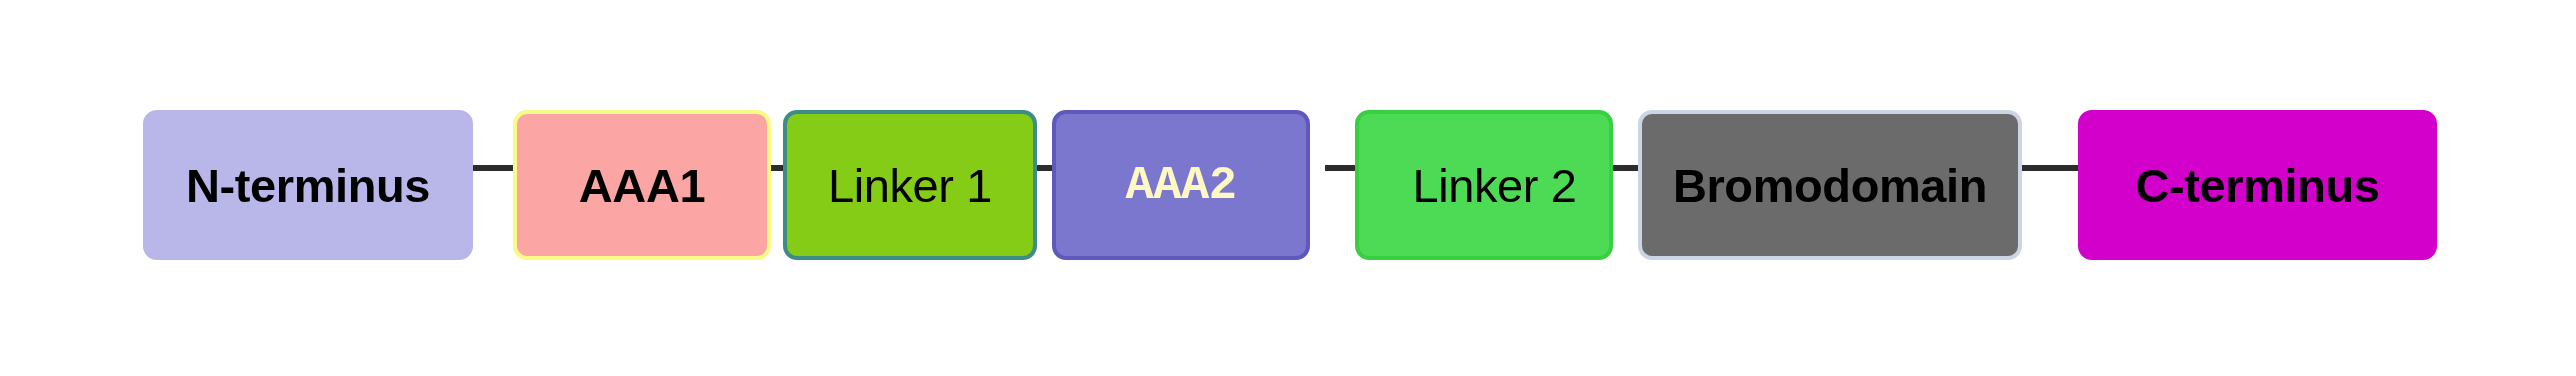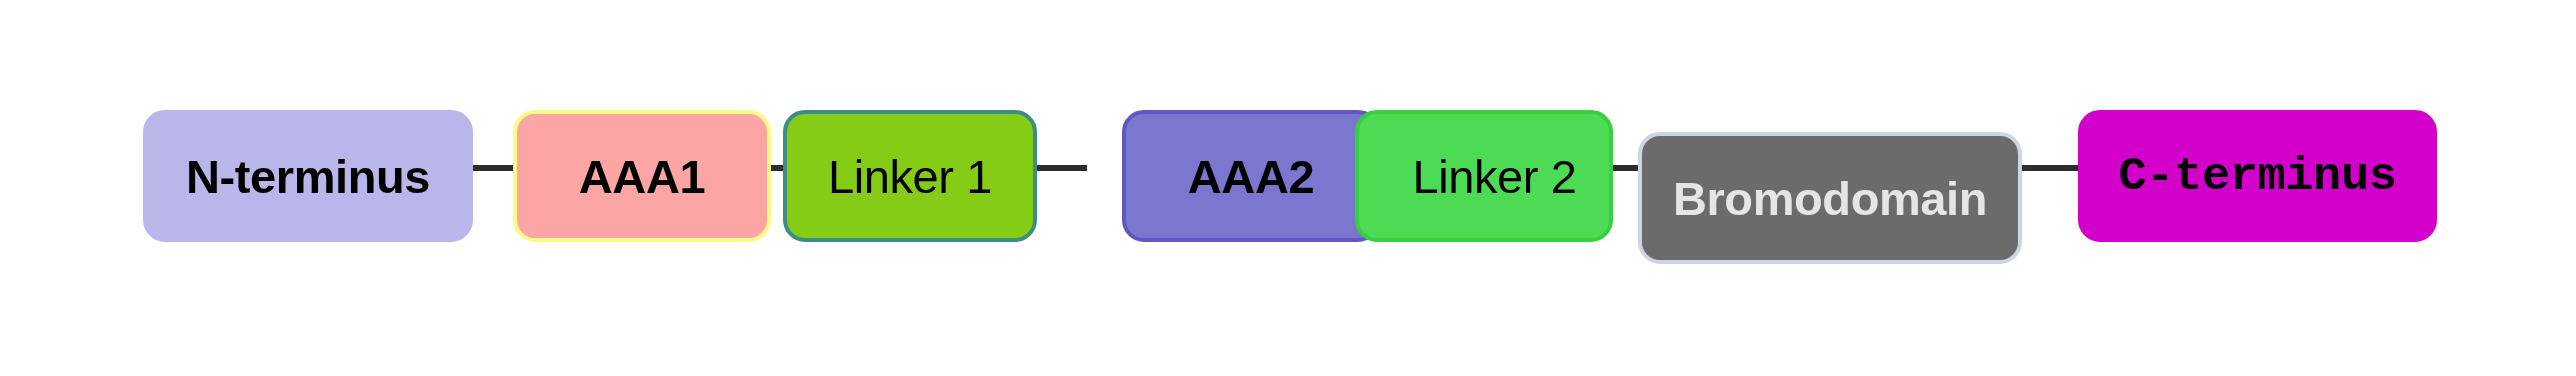--- a/index.html
+++ b/index.html
@@ -32,23 +32,23 @@
   .edge {
     position: absolute;
     height: 6px;
     background: #2c2c2c;
     top: 165px;
   }
 
   .node {
     position: absolute;
     top: 110px;
-    height: 132px;
+    height: 150px;
     box-sizing: border-box;
-    border-radius: 22px;
+    border-radius: 14px;
     display: flex;
     align-items: center;
     justify-content: center;
     white-space: nowrap;
     color: #000000;
     font-size: 47px;
     line-height: 1;
     letter-spacing: -0.4px;
   }
   .node .label {
@@ -76,28 +76,28 @@
   <div class="node-layer">
     <div class="node bold" style="left: 143px; width: 330px; background: rgb(185, 182, 233); border: 4.3px solid rgb(185, 182, 233); color: rgb(0, 0, 0);">
       <span class="label">N-terminus</span>
     </div>
     <div class="node bold" style="left: 513px; width: 258px; background: #fca5a5; border: 4.3px solid rgb(250, 250, 134); color: rgb(0, 0, 0);">
       <span class="label">AAA1</span>
     </div>
     <div class="node regular" style="left: 783px; width: 254px; background: #84cc16; border: 4.3px solid rgb(61, 140, 134); color: rgb(0, 0, 0);">
       <span class="label">Linker 1</span>
     </div>
-    <div class="node bold" style="left: 1122px; width: 258px; background: rgb(123, 118, 206); border: 4.3px solid rgb(95, 89, 189); color: #000000;">
+    <div class="node bold" style="left: 1052px; width: 258px; background: rgb(123, 118, 206); border: 4.3px solid rgb(95, 89, 189); color: #fef9c3; font-family: Liberation Mono, monospace;">
       <span class="label">AAA2</span>
     </div>
     <div class="node regular" style="left: 1355px; width: 258px; background: rgb(77, 219, 85); border: 4.3px solid rgb(56, 207, 65); color: rgb(0, 0, 0); padding-left: 21px;">
       <span class="label">Linker 2</span>
     </div>
-    <div class="node bold" style="left: 1638px; width: 384px; background: rgb(107, 107, 107); border: 4.3px solid rgb(204, 213, 230); color: #e5e5e5; margin-top: 22px;">
+    <div class="node bold" style="left: 1638px; width: 384px; background: rgb(107, 107, 107); border: 4.3px solid rgb(204, 213, 230); color: #000000;">
       <span class="label">Bromodomain</span>
     </div>
-    <div class="node bold" style="left: 2078px; width: 359px; background: rgb(211, 0, 204); border: 4.3px solid rgb(211, 0, 204); color: rgb(0, 0, 0); font-family: Liberation Mono, monospace;">
+    <div class="node bold" style="left: 2078px; width: 359px; background: rgb(211, 0, 204); border: 4.3px solid rgb(211, 0, 204); color: rgb(0, 0, 0);">
       <span class="label">C-terminus</span>
     </div>
   </div>
 
 </div>
 
 
 </body></html>

